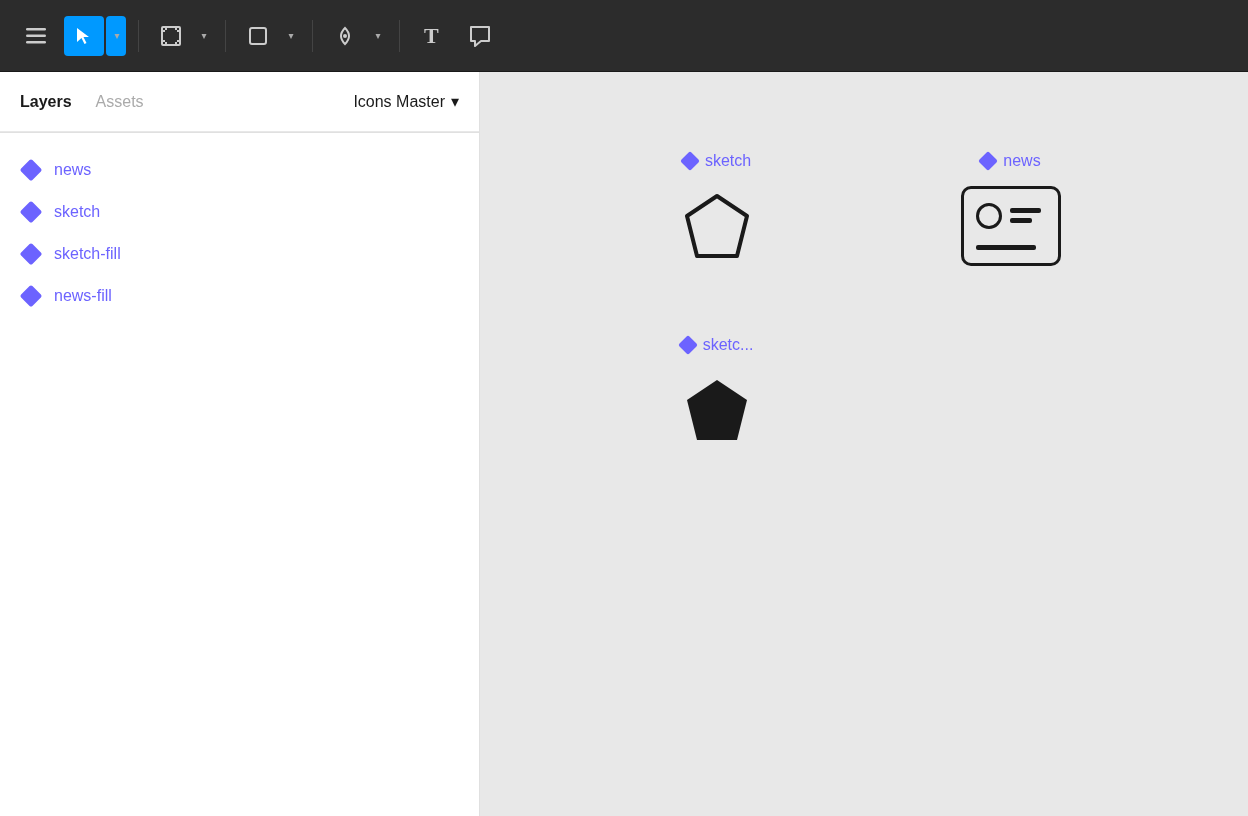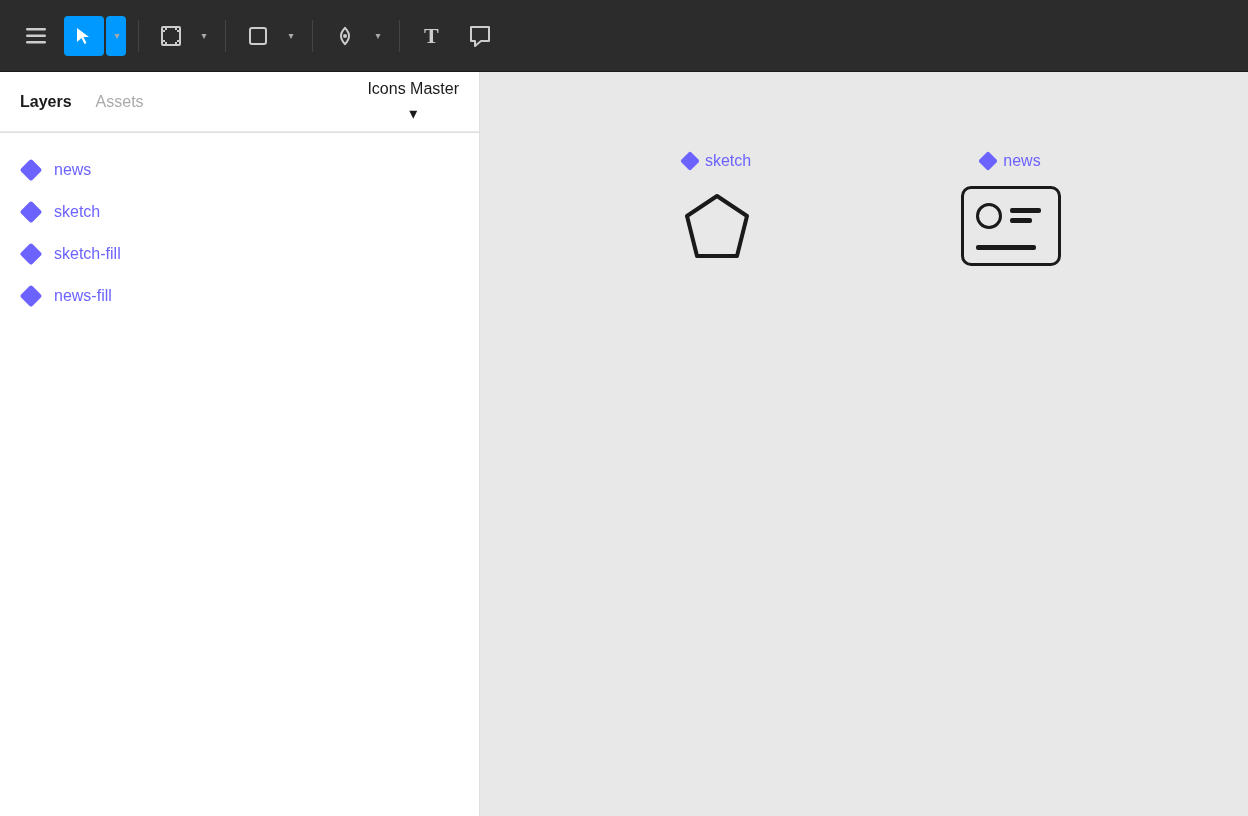--- a/index.html
+++ b/index.html
@@ -88,21 +88,20 @@
 
     .panel-dropdown {
       margin-left: auto;
       display: flex;
       align-items: center;
       gap: 6px;
       cursor: pointer;
       font-size: 16px;
       color: #1a1a1a;
       font-weight: 500;
-      flex-direction: column;
     }
 
     .panel-divider {
       height: 1px;
       background: #e0e0e0;
     }
 
     .layers-list {
       padding: 16px 0;
       display: flex;
@@ -425,19 +424,30 @@
                 <div class="news-lines-group">
                   <div class="news-line long"></div>
                   <div class="news-line short"></div>
                 </div>
               </div>
               <div class="news-line long" style="margin-top: 4px;"></div>
             </div>
           </div>
         </div>
 
+        <div class="icon-card">
+          <div class="icon-label">
+            <div class="comp-dot"></div>
+            <span>sketc...</span>
+          </div>
+          <div class="icon-visual sketch-filled">
+            <svg width="90" height="90" viewBox="0 0 90 90" fill="none">
+              <polygon points="45,10 75,30 65,70 25,70 15,30" fill="#1a1a1a" stroke-linejoin="round"></polygon>
+            </svg>
+          </div>
+        </div>
 
 
       </div>
     </div>
   </div>
 
 </div>
 
 </body></html>

